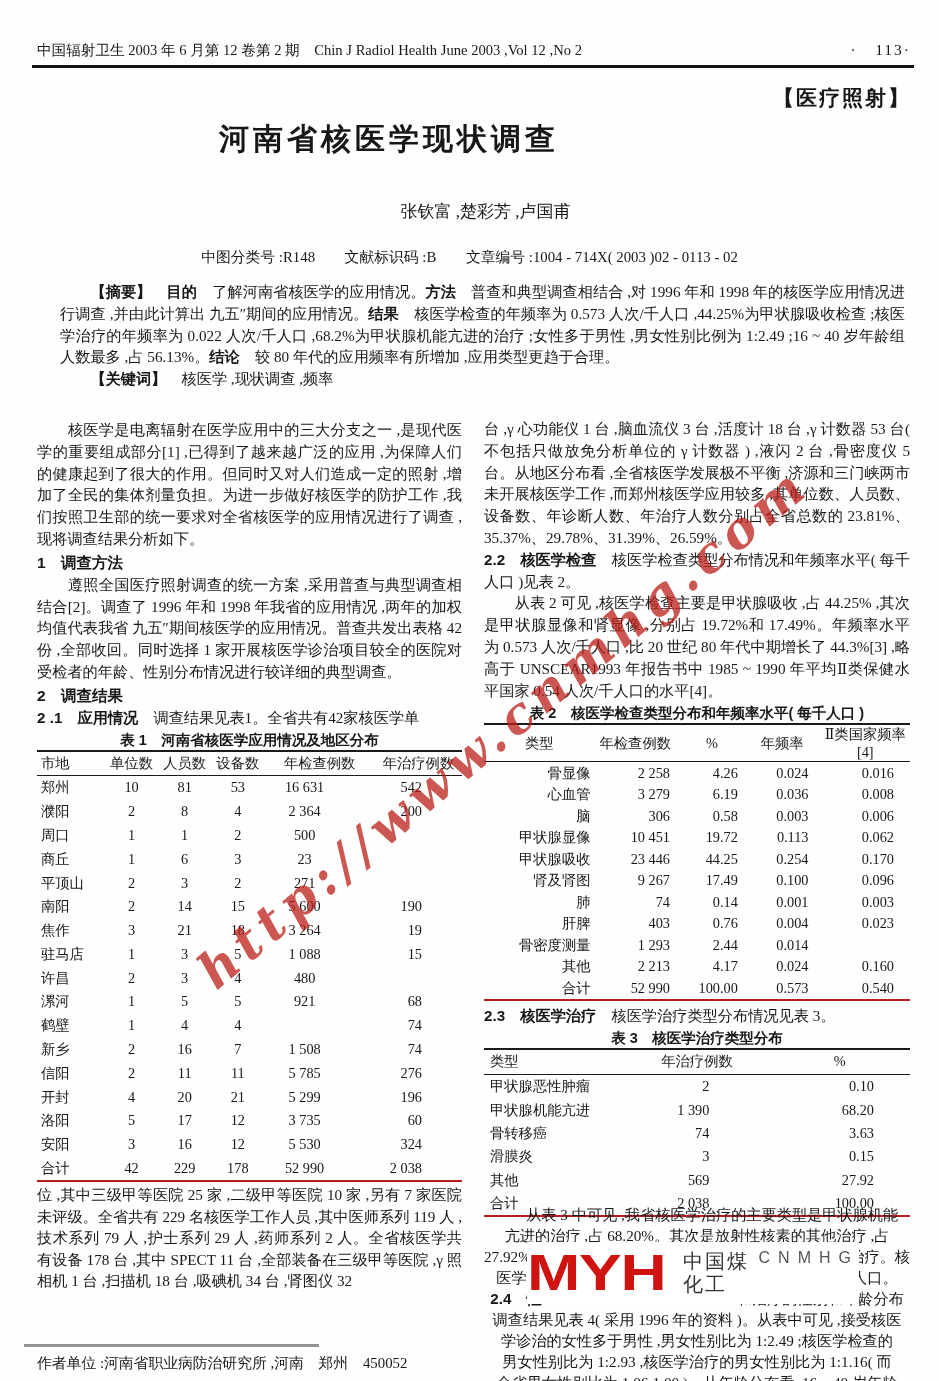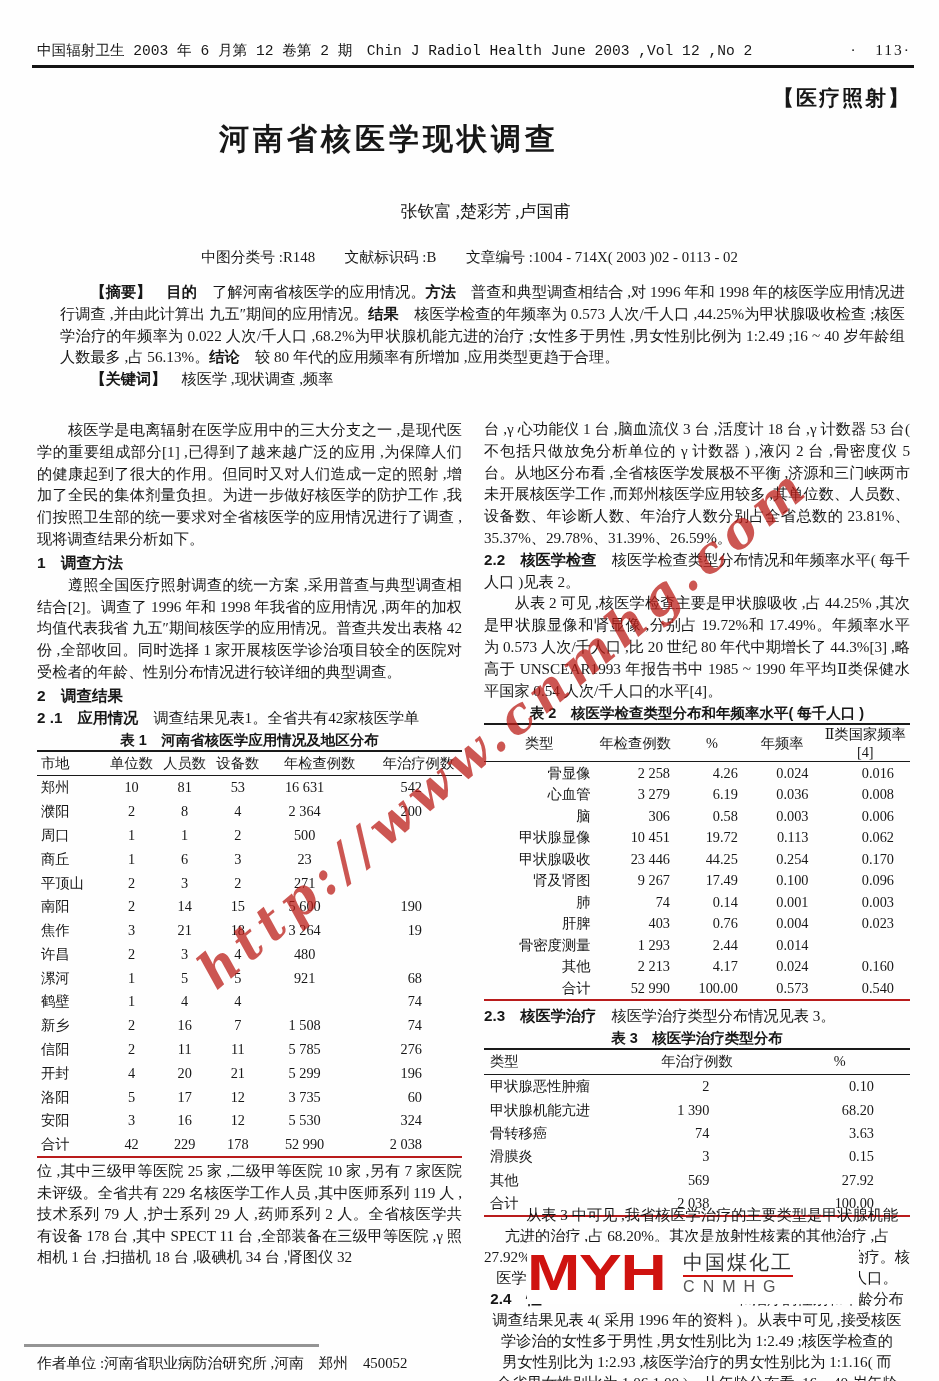--- a/index.html
+++ b/index.html
@@ -6,21 +6,21 @@
   body{width:939px;height:1381px;overflow:hidden;background:#fefefe;position:relative;
        font-family:"Liberation Serif","DejaVu Serif",serif;color:#171717;}
   .abs{position:absolute;}
   .sans{font-family:"Liberation Sans","DejaVu Sans",sans-serif;}
   .b{font-weight:bold;}
   .ctr{text-align:center;}
   .jp{text-align:justify;font-size:15.2px;line-height:21.8px;margin:0;}
   .nw{white-space:nowrap;overflow:hidden;}
 
   
-  #jline{left:37px;top:41px;font-size:14.6px;white-space:nowrap;font-family:Liberation Mono, monospace;}
+  #jline{left:37px;top:41px;font-size:14.6px;white-space:nowrap;}
   #pageno{right:28px;top:40px;font-size:15.5px;letter-spacing:2px;}
   #toprule{left:32px;top:65px;width:882px;height:2.5px;background:#141414;}
   #sectag{right:28px;top:84px;font-size:21px;letter-spacing:2px;}
   #title{left:0;top:119px;width:778px;font-size:30px;letter-spacing:4px;}
   #authors{left:0;top:200px;width:939px;font-size:17px;margin-left:16px;}
   #meta{left:0;top:248px;width:939px;font-size:14.8px;}
   #abstract{left:60px;top:281px;width:845px;}
   #abstract p{margin:0;}
 
   
@@ -73,21 +73,21 @@
   #watermark{left:205px;top:948px;transform:rotate(-40deg);transform-origin:left center;
      font-family:"DejaVu Serif",serif;font-style:italic;font-weight:bold;font-size:50px;
      letter-spacing:7px;white-space:nowrap;z-index:6;pointer-events:none;}
 
   
   #logo{left:527px;top:1242px;width:332px;height:62px;background:#fff;z-index:4;
         display:flex;align-items:center;}
   #logo-glyph{font-family:"Liberation Sans","DejaVu Sans",sans-serif;font-weight:900;
         font-size:50px;line-height:1;transform:scaleX(1.28);transform-origin:left center;
         letter-spacing:-1px;}
-  #logo-right{margin-left:48px;display:flex;flex-direction:column;}
+  #logo-right{margin-left:48px;display:flex;}
   #logo-cn{font-size:20px;letter-spacing:2px;color:#333;line-height:1.15;}
   #logo-line{height:2.5px;margin:1px 0 2px;}
   #logo-en{font-size:16px;letter-spacing:8px;color:#555;line-height:1;}
 </style>
 </head>
 <body>
 
 <div class="abs" id="jline">中国辐射卫生 2003 年 6 月第 12 卷第 2 期　Chin J Radiol Health June 2003 ,Vol 12 ,No 2</div>
 <div class="abs" id="pageno">·　113·</div>
 <div class="abs" id="toprule"></div>
@@ -169,20 +169,28 @@
           <td class="c4">5 600</td>
           <td class="c5">190</td>
         </tr>
         <tr>
           <td class="c0">焦作</td>
           <td class="c1">3</td>
           <td class="c2">21</td>
           <td class="c3">18</td>
           <td class="c4">3 264</td>
           <td class="c5">19</td>
+        </tr>
+        <tr>
+          <td class="c0">驻马店</td>
+          <td class="c1">1</td>
+          <td class="c2">3</td>
+          <td class="c3">5</td>
+          <td class="c4">1 088</td>
+          <td class="c5">15</td>
         </tr>
         <tr>
           <td class="c0">许昌</td>
           <td class="c1">2</td>
           <td class="c2">3</td>
           <td class="c3">4</td>
           <td class="c4">480</td>
           <td class="c5"></td>
         </tr>
         <tr>

